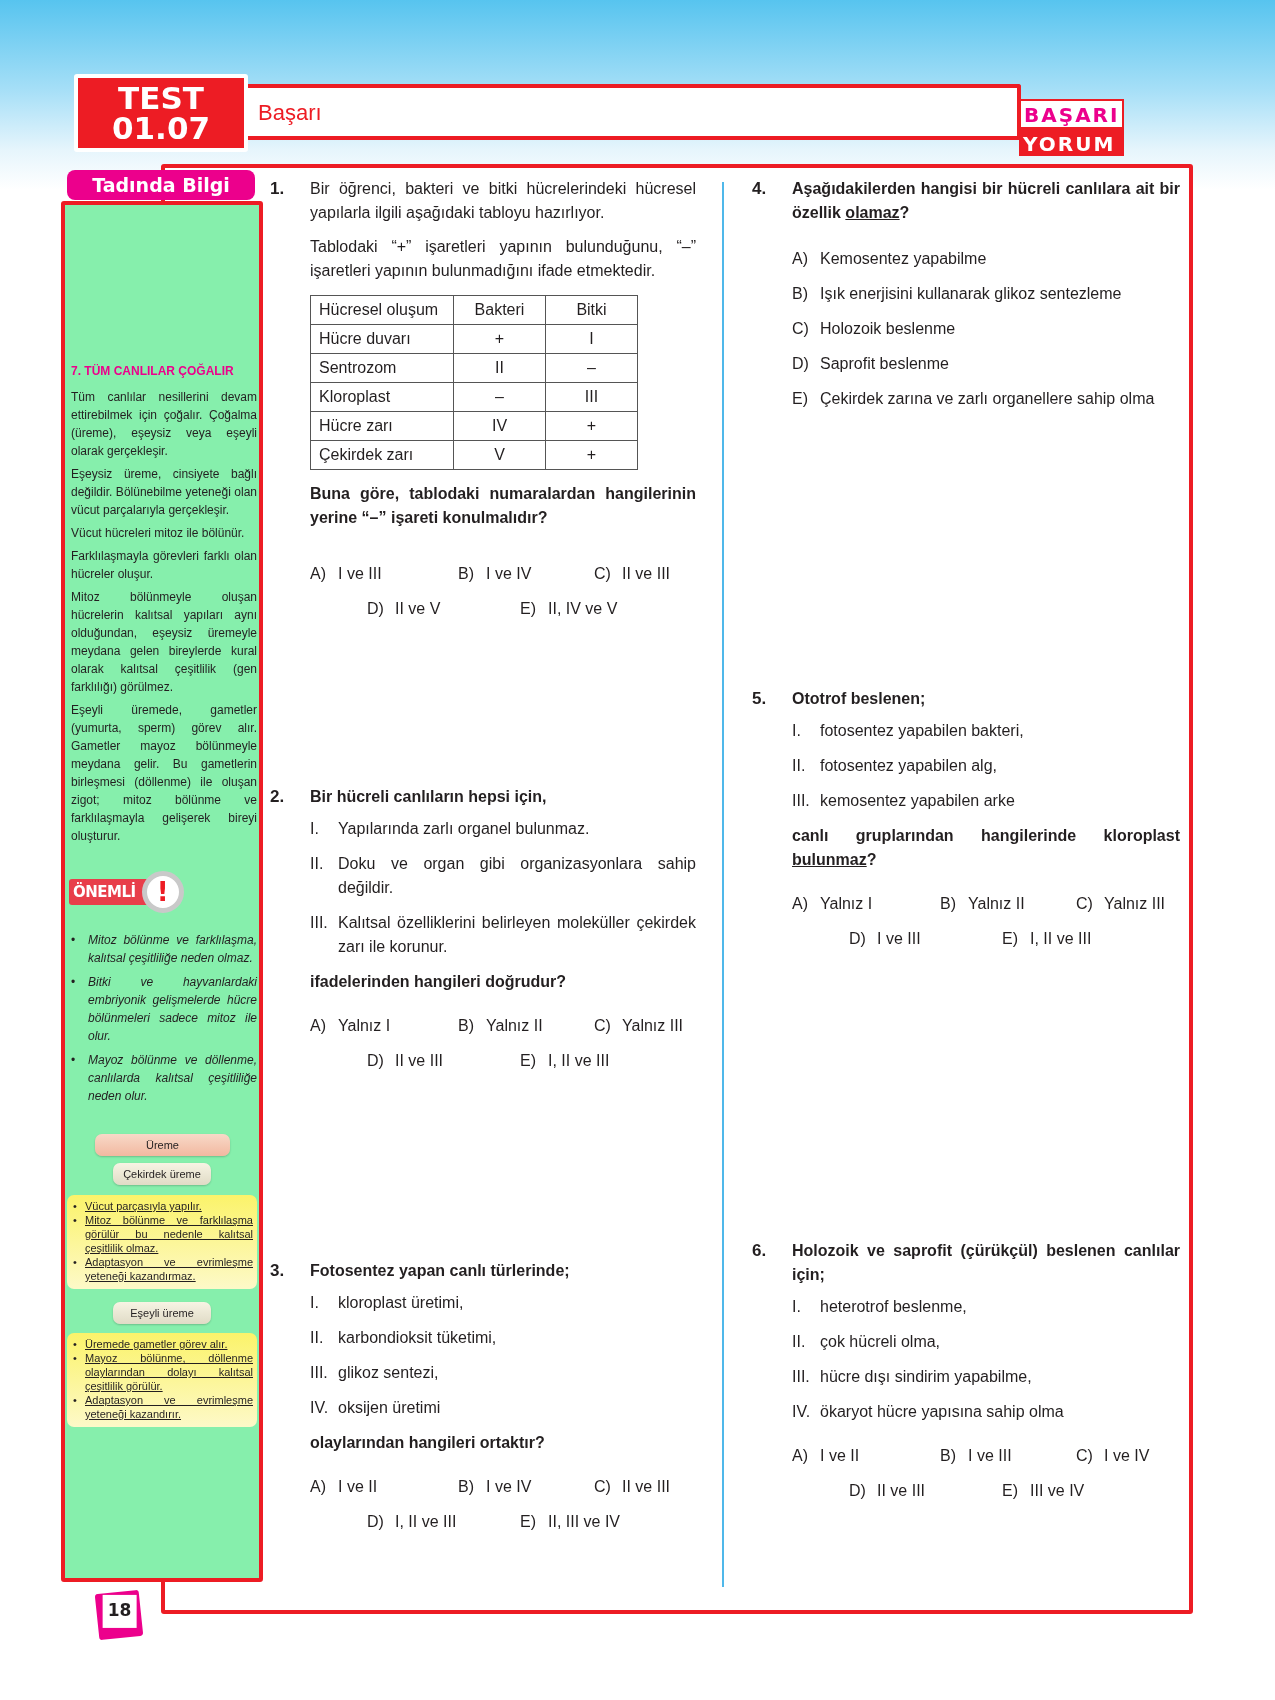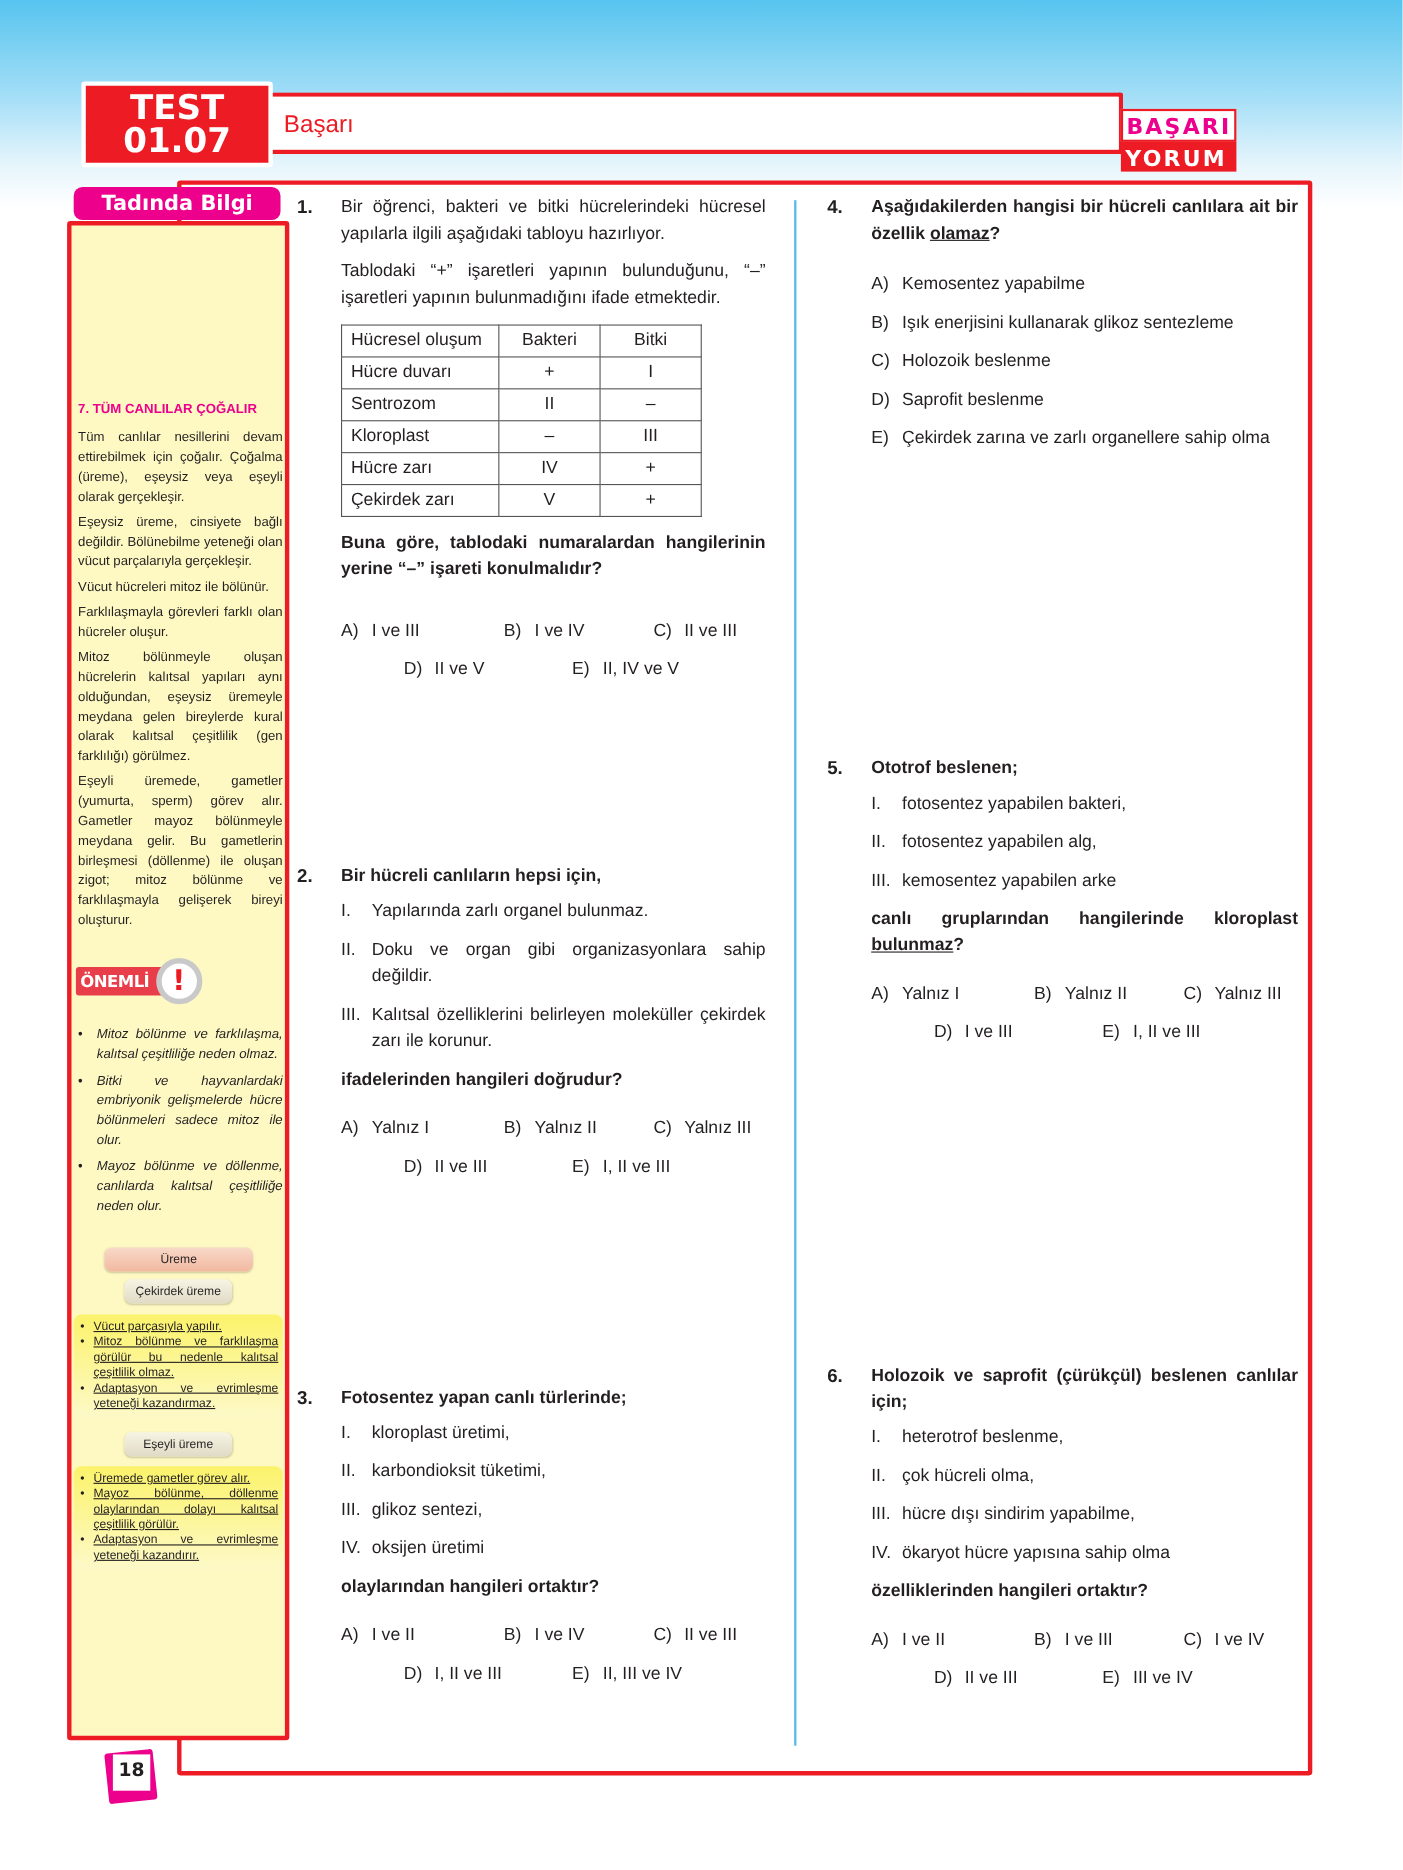--- a/index.html
+++ b/index.html
@@ -43,21 +43,21 @@
   }
 
   
   .sidebar-tag {
     position: absolute; left: 67px; top: 170px; width: 188px; height: 30px;
     background: #ec008c; border-radius: 8px; color: #fff; text-align: center;
     font-family: "DejaVu Sans", sans-serif; font-weight: bold; font-size: 19px; line-height: 30px; z-index: 4;
   }
   .sidebar {
     position: absolute; left: 61px; top: 201px; width: 202px; height: 1381px;
-    background: #fef9c3; border: 4px solid #ed1c24; border-radius: 3px; z-index: 3;
+    background: #86efac; border: 4px solid #ed1c24; border-radius: 3px; z-index: 3;
     padding: 0 6px;
   }
   .sb-heading {
     position: absolute; left: 6px; top: 159px; color: #ec008c; font-weight: bold; font-size: 12px;
   }
   .sb-body { position: absolute; left: 6px; top: 183px; width: 186px; font-size: 12px; line-height: 18px; text-align: justify; color: #231f20; }
   .sb-body p { margin-bottom: 5px; }
   .onemli {
     position: absolute; left: 4px; top: 666px; height: 42px; display: flex; align-items: center;
   }
@@ -347,21 +347,20 @@
         </div>
       <div class="item">
           <span class="rn">III.</span>
           <span class="it">hücre dışı sindirim yapabilme,</span>
         </div>
       <div class="item">
           <span class="rn">IV.</span>
           <span class="it">ökaryot hücre yapısına sahip olma</span>
         </div>
     </div>
-    <p class="q-stem" style="margin-top:4px;">özelliklerinden hangileri ortaktır?</p>
     <div class="opts" style="margin-top:20px;">
       <span class="opt" style="left:0;top:0;"><span class="l">A)</span><span>I ve II</span></span>
       <span class="opt" style="left:148px;top:0;"><span class="l">B)</span><span>I ve III</span></span>
       <span class="opt" style="left:284px;top:0;"><span class="l">C)</span><span>I ve IV</span></span>
       <span class="opt" style="left:57px;top:35px;"><span class="l">D)</span><span>II ve III</span></span>
       <span class="opt" style="left:210px;top:35px;"><span class="l">E)</span><span>III ve IV</span></span>
     </div>
   </div>
 </div>
 

